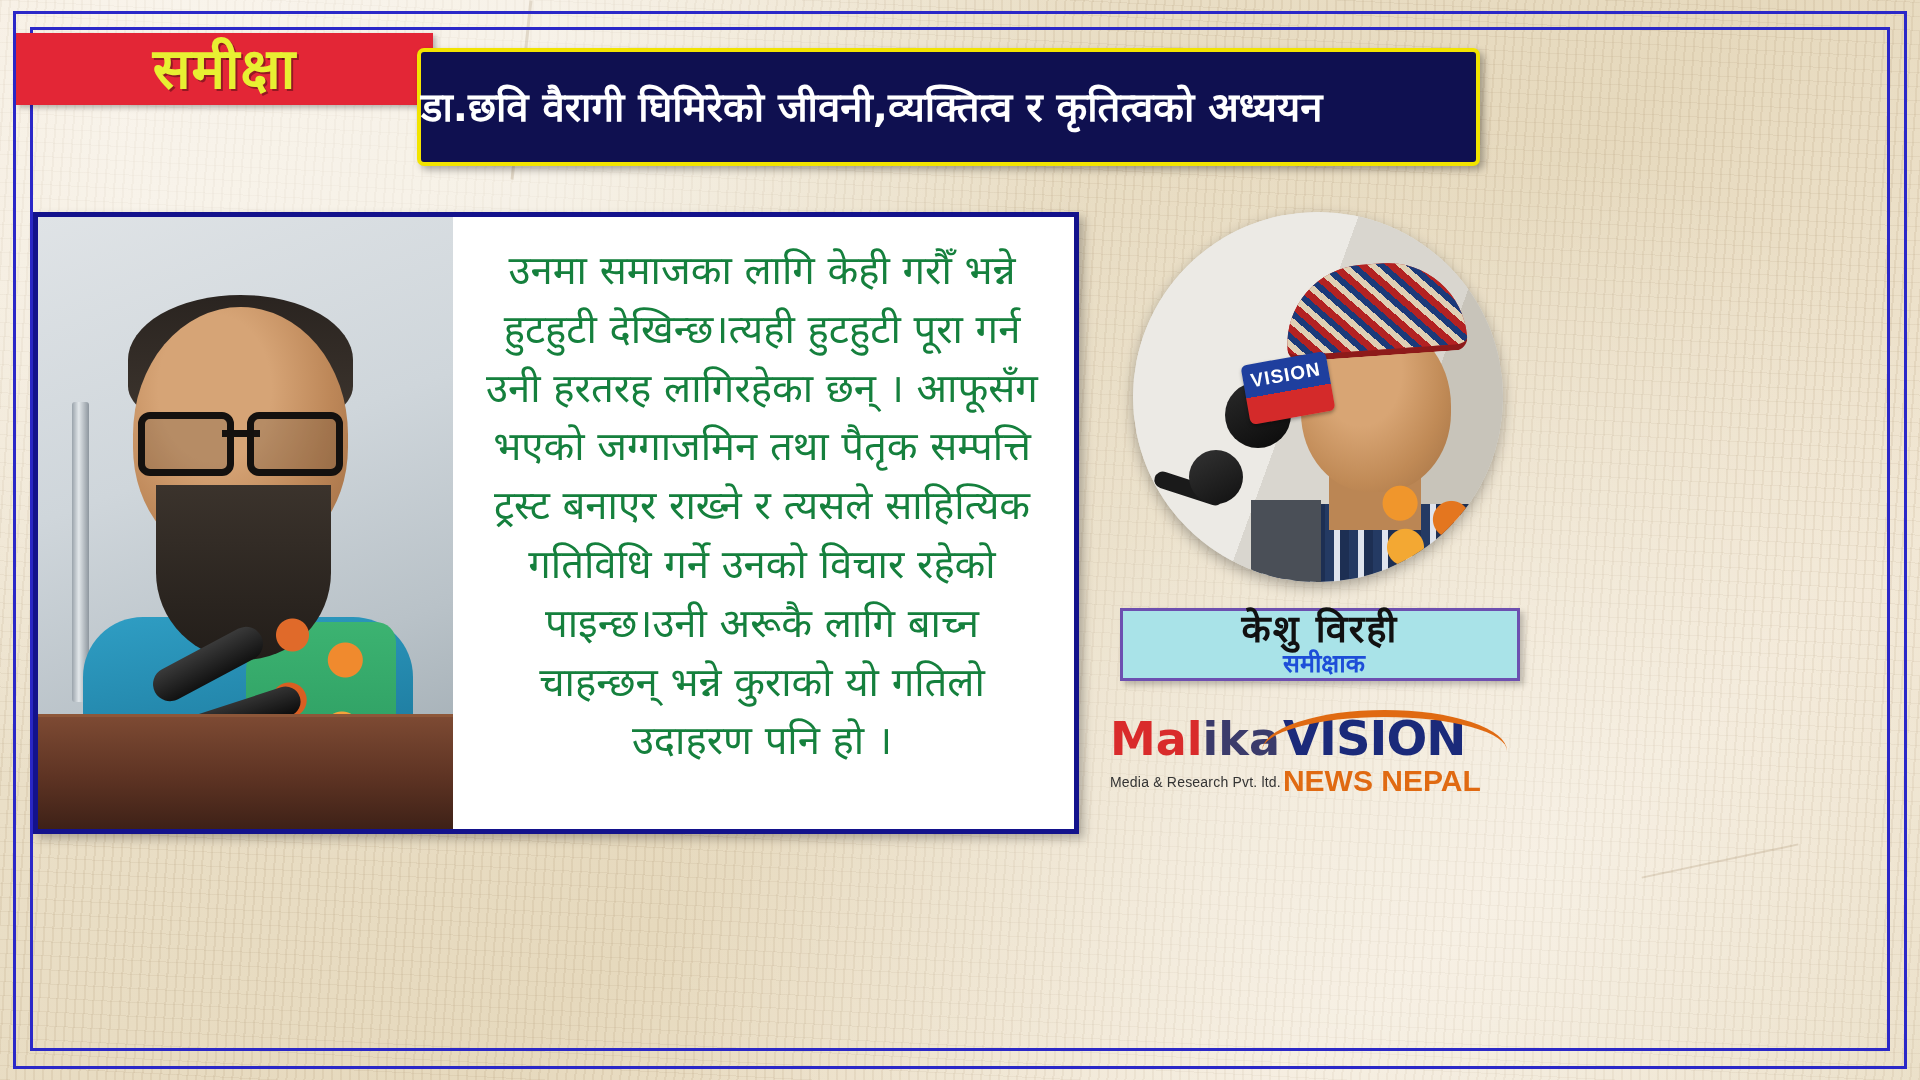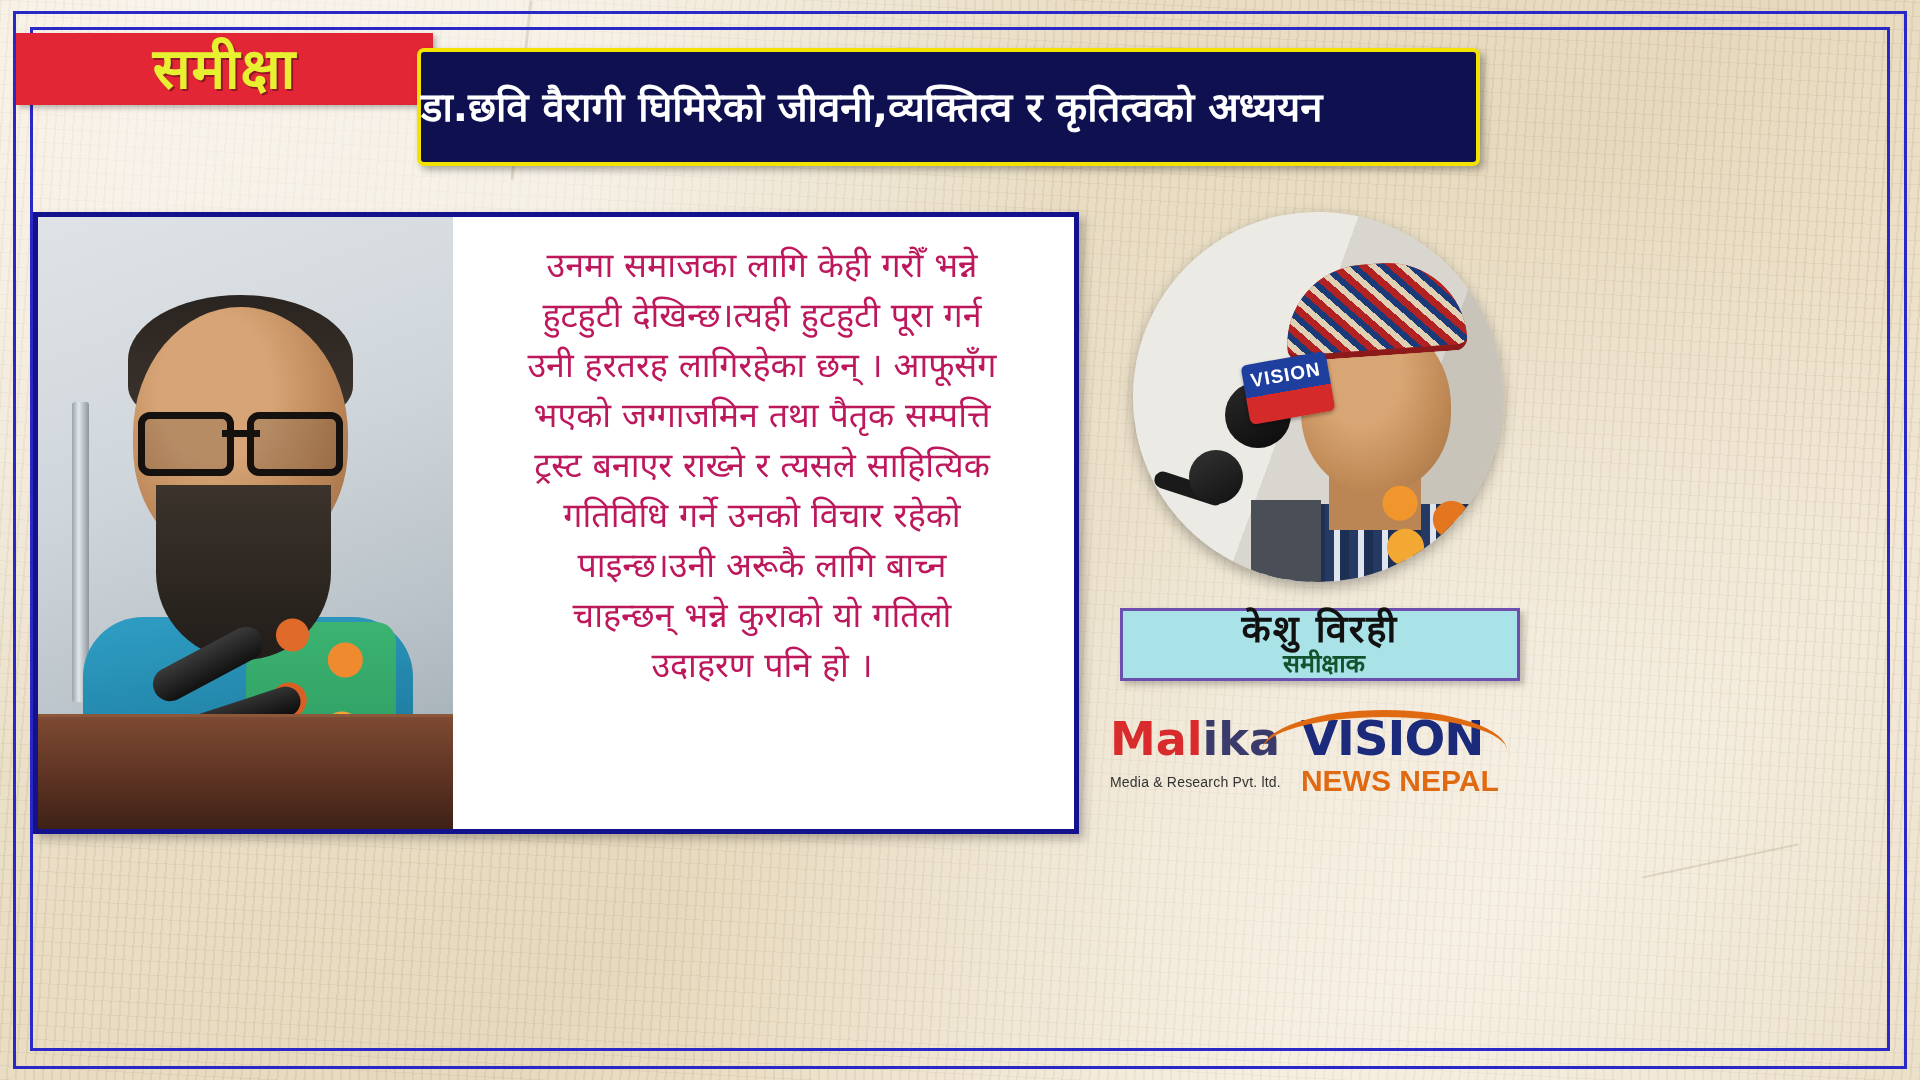--- a/index.html
+++ b/index.html
@@ -99,21 +99,21 @@
     background:linear-gradient(180deg,#3a3a3a,#111);border-radius:17px;}
   .sp-mic2{position:absolute;left:135px;top:485px;width:130px;height:30px;transform:rotate(-18deg);
     background:linear-gradient(180deg,#333,#0b0b0b);border-radius:15px;}
   .sp-podium{position:absolute;left:0;bottom:0;width:415px;height:112px;
     background:linear-gradient(180deg,#7d4a33,#5d3323 55%,#3e2117);}
   .sp-podium-top{position:absolute;left:0;bottom:95px;width:415px;height:20px;background:#8d5739;}
 
   
   .bodytext{
     position:absolute;left:415px;top:24px;width:618px;
-    color:#be185d;font-size:34px;line-height:1.47;text-align:center;
+    color:#15803d;font-size:40px;line-height:1.47;text-align:center;
     font-family:"DejaVu Sans","Liberation Sans",sans-serif;
     white-space:pre-line;
   }
 
   
   .portrait{
     position:absolute;left:1133px;top:212px;width:370px;height:370px;border-radius:50%;
     overflow:hidden;box-shadow:0 5px 14px rgba(0,0,0,.3);
   }
   .pt-bg{position:absolute;inset:0;background:linear-gradient(150deg,#e8e8e6,#d7d7d3 45%,#c3c2bd);}
@@ -151,26 +151,26 @@
 
   
   .namebox{
     position:absolute;left:1120px;top:608px;width:400px;height:73px;
     background:#a9e3e8;border:3px solid #6d4fb0;box-sizing:border-box;
     display:flex;flex-direction:column;align-items:center;justify-content:center;
     box-shadow:4px 4px 6px rgba(0,0,0,.22);
   }
   .namebox .nm{color:#111;font-size:38px;font-weight:bold;line-height:1.05;
     font-family:"DejaVu Sans","Liberation Sans",sans-serif;letter-spacing:2px;}
-  .namebox .rl{color:#14532d;font-size:25px;font-weight:bold;line-height:1.2;
+  .namebox .rl{color:#1d4ed8;font-size:25px;font-weight:bold;line-height:1.2;
     font-family:"DejaVu Sans","Liberation Sans",sans-serif;margin-left:8px;}
 
   
   .logos{position:absolute;left:1110px;top:712px;width:420px;height:105px;
-    display:flex;align-items:flex-start;gap:20px;}
+    display:flex;align-items:flex-start;gap:2px;}
   .logo-malika{display:flex;flex-direction:column;align-items:flex-start;padding-top:4px;}
   .logo-malika .m-main{font-size:46px;font-weight:bold;line-height:1;
     font-family:"DejaVu Sans","Liberation Sans",sans-serif;}
   .logo-malika .m-main .a{color:#d92b2b;}
   .logo-malika .m-main .b{color:#3b3b6b;}
   .logo-malika .m-sub{font-size:14px;color:#333;margin-top:12px;letter-spacing:.2px;}
   .logo-vision{display:flex;flex-direction:column;align-items:flex-start;padding-top:2px;}
   .logo-vision .v-main{font-size:48px;font-weight:bold;color:#1b2a7a;line-height:1;
     font-family:"DejaVu Sans","Liberation Sans",sans-serif;letter-spacing:-1px;}
   .logo-vision .v-sub{font-size:30px;font-weight:bold;color:#e06a12;line-height:1.1;margin-top:2px;}

